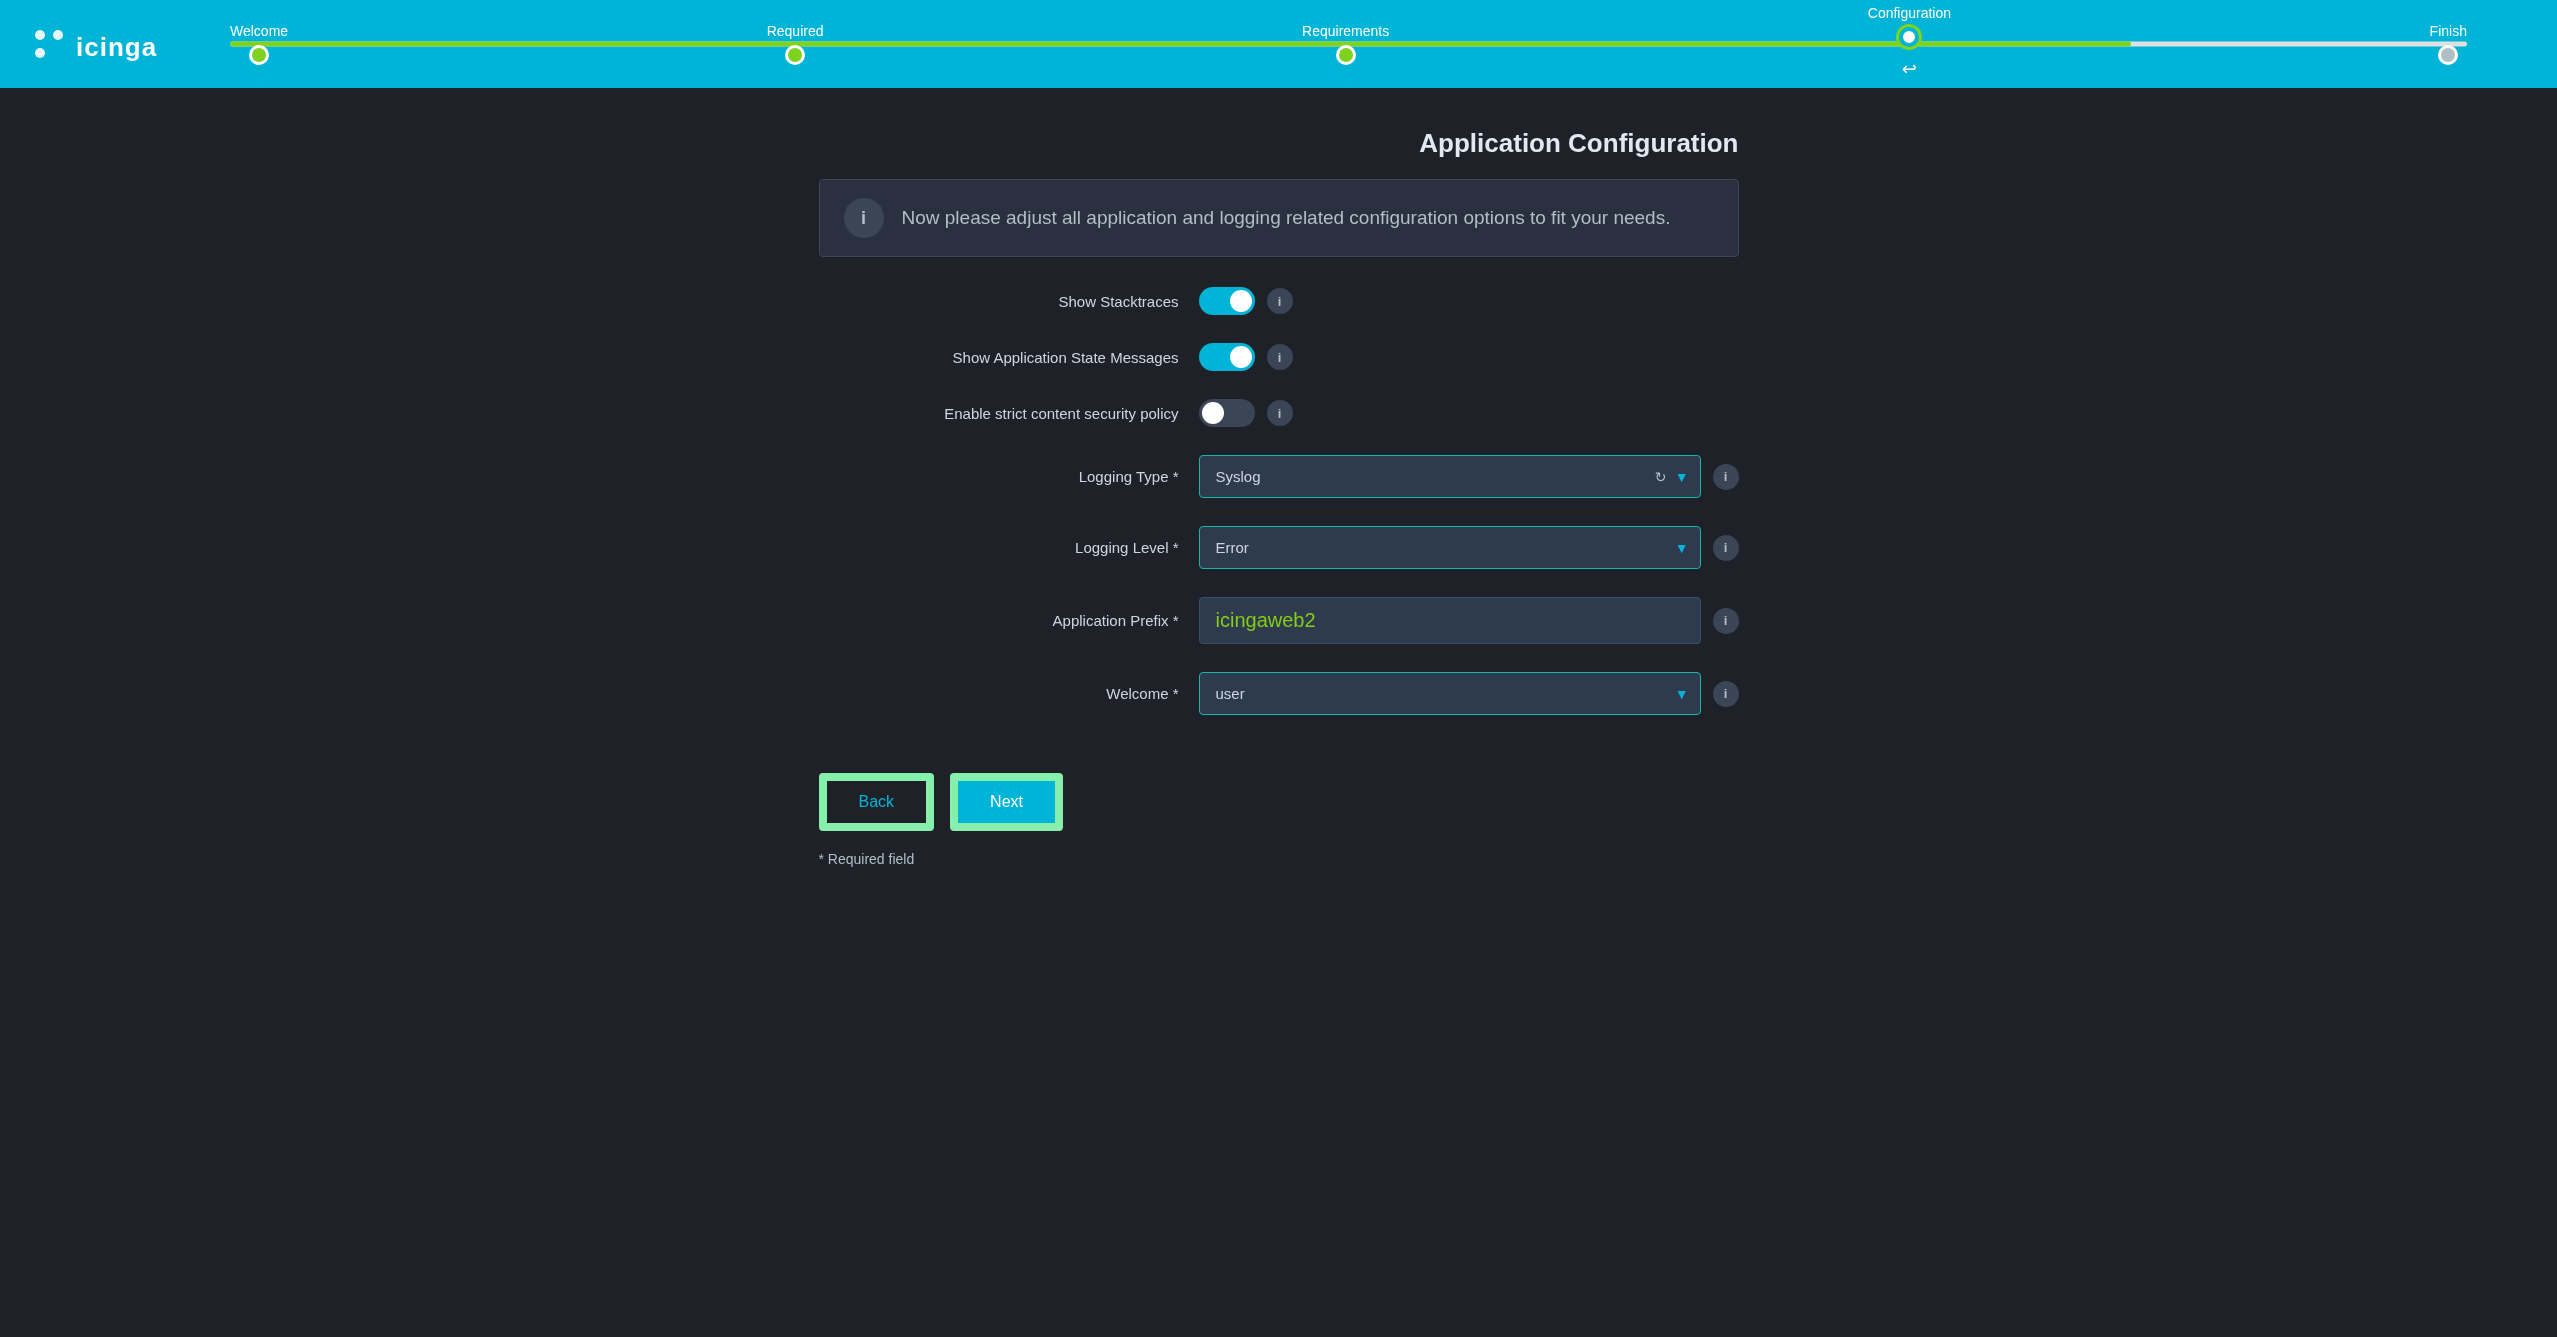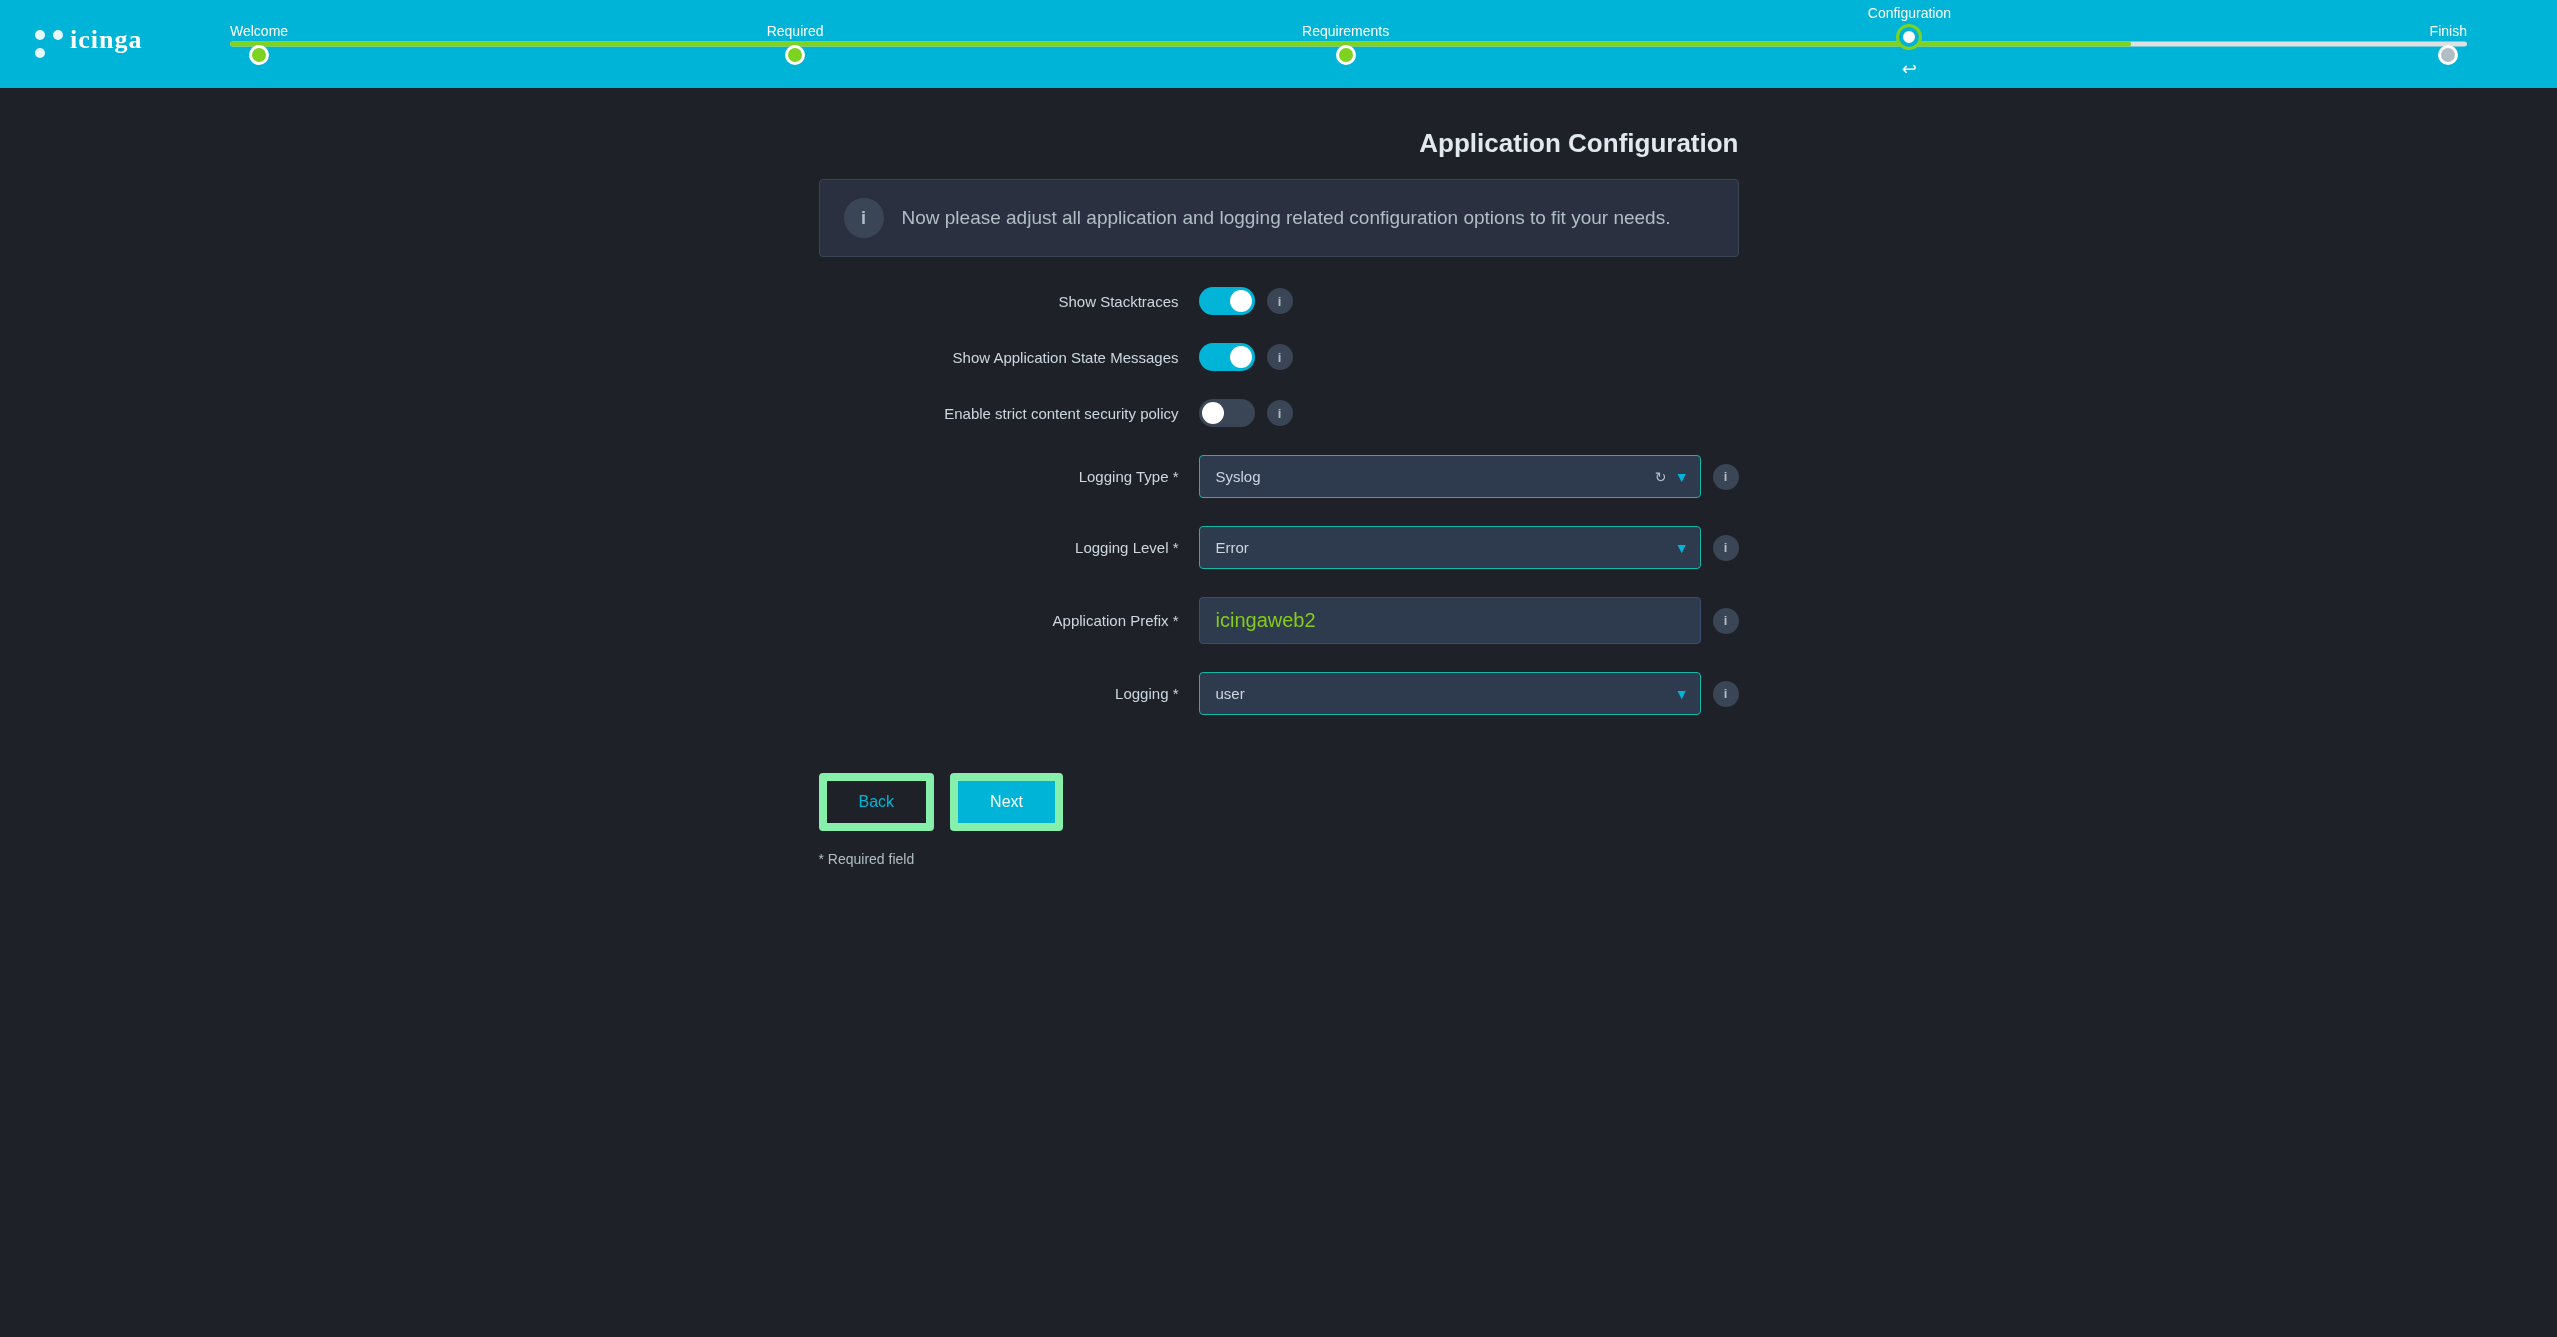--- a/index.html
+++ b/index.html
@@ -15,24 +15,23 @@
     .header {
       background: #00b4d8;
       height: 88px;
       display: flex;
       align-items: center;
       padding: 0 30px;
       position: relative;
     }
     .logo-area {
       display: flex;
-      align-items: flex-start;
-      gap: 2px;
+      align-items: flex-end;
+      gap: 8px;
       min-width: 140px;
-      font-family: Liberation Serif, serif;
     }
     .logo-icon {
       width: 38px;
       height: 38px;
     }
     .logo-text {
       color: #fff;
       font-size: 26px;
       font-weight: bold;
       letter-spacing: 1px;
@@ -436,21 +435,21 @@
 
     <div class="form-row">
       <label class="form-label">Application Prefix *</label>
       <div class="form-control-area">
         <input class="form-input" type="text" value="icingaweb2" style="">
         <button class="info-btn">i</button>
       </div>
     </div>
 
     <div class="form-row">
-      <label class="form-label">Logging *</label>
+      <label class="form-label">Welcome *</label>
       <div class="form-control-area">
         <div class="select-wrapper">
           <select class="form-select">
             <option>user</option>
             <option>local0</option>
             <option>local1</option>
             <option>local2</option>
             <option>local3</option>
             <option>local4</option>
             <option>local5</option>

